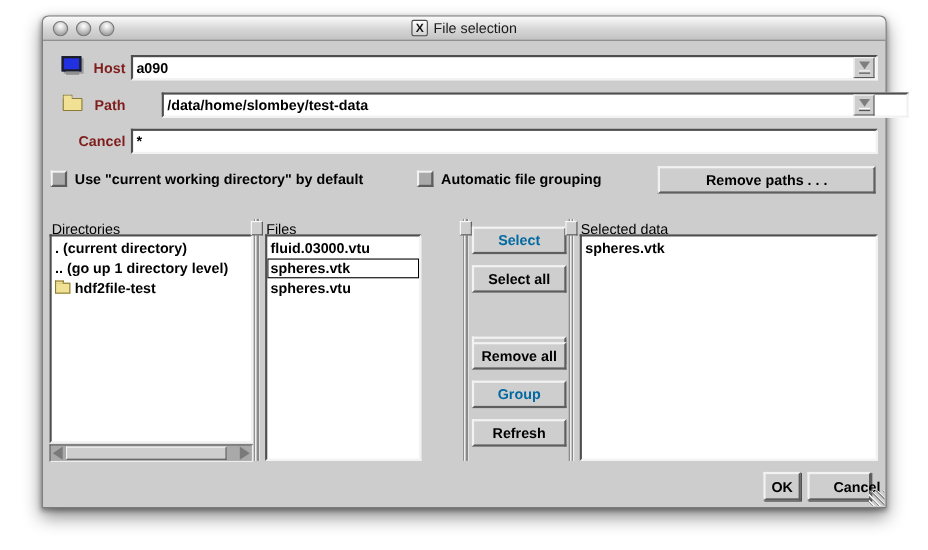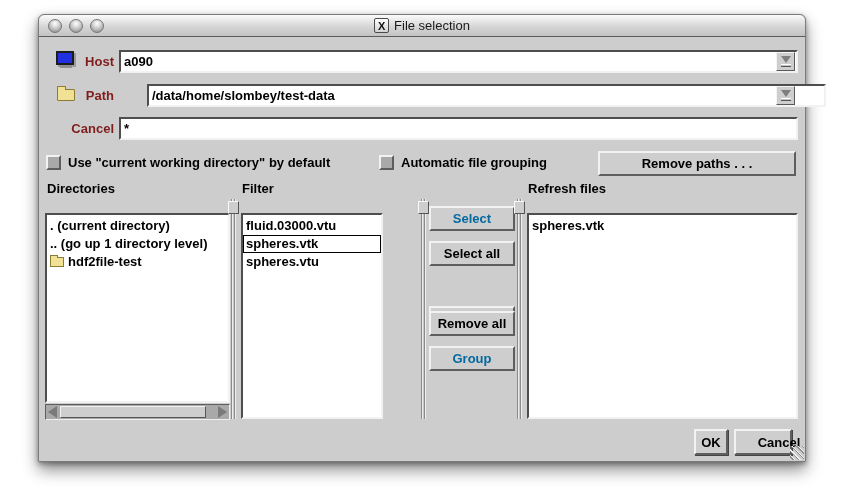--- a/index.html
+++ b/index.html
@@ -67,21 +67,21 @@
   .motif-btn {
     position:absolute; background:#cecece;
     border-top:2px solid #f2f2f2; border-left:2px solid #f2f2f2;
     border-bottom:2px solid #5e5e5e; border-right:2px solid #5e5e5e;
     display:flex; align-items:center; justify-content:center;
     font-family:"Liberation Sans", sans-serif; font-size:13px; font-weight:bold; color:#000;
   }
   .motif-btn.disabled { color:#0369a1; }
   .btn-strong { box-shadow:1px 1px 0 #454545; }
   
-  .pane-label { position:absolute; top:166px; font-size:13px; font-weight:bold; color:#000; }
+  .pane-label { position:absolute; top:186px; font-size:13px; font-weight:normal; color:#000; }
   .listbox {
     position:absolute; top:198px; background:#fff; overflow:hidden;
     border-top:2px solid #4e4e4e; border-left:2px solid #4e4e4e;
     border-bottom:2px solid #f2f2f2; border-right:2px solid #f2f2f2;
     font-size:13px; font-weight:bold; padding-top:2px;
   }
   .list-item { height:18px; line-height:17px; padding:0 3px; white-space:nowrap; color:#000; }
   .list-item.item-selected { border:1px solid #000; padding:0 2px; line-height:15px; }
   .folder-mini { display:inline-block; width:14px; height:10px; background:#f0e195; border:1px solid #8c7b34; position:relative; margin-right:4px; vertical-align:-1px; }
   .folder-mini::before { content:""; position:absolute; top:-3px; left:-1px; width:6px; height:2px; background:#f0e195; border:1px solid #8c7b34; border-bottom:none; }
@@ -153,22 +153,22 @@
     <div class="field-label" style="top:106px;">Cancel</div>
     <input class="text-field no-arrow" style="top: 102px;" value="*">
 
     <div class="checkbox" style="left:7px;"></div>
     <div class="cb-label" style="left:29px;">Use "current working directory" by default</div>
     <div class="checkbox" style="left:340px;"></div>
     <div class="cb-label" style="left:362px;">Automatic file grouping</div>
     <div class="motif-btn" style="left:559px; top:136px; width:198px; height:25px;">Remove paths . . .</div>
 
     <div class="pane-label" style="left:8px;">Directories</div>
-    <div class="pane-label" style="left:203px;">Filter</div>
-    <div class="pane-label" style="left:489px;">Refresh files</div>
+    <div class="pane-label" style="left:203px;">Files</div>
+    <div class="pane-label" style="left:489px;">Selected data</div>
 
     <div class="listbox" style="left:6px; width:185px; height:190px;">
       <div class="list-item">. (current directory)</div>
       <div class="list-item">.. (go up 1 directory level)</div>
       <div class="list-item"><span class="folder-mini"></span><span>hdf2file-test</span></div>
     </div>
 
     <div class="hscroll">
       <div class="hs-left"></div>
       <div class="hs-thumb"></div>
@@ -185,20 +185,21 @@
     </div>
 
     <div class="splitter" style="left:382px;"></div>
     <div class="sash" style="left:379px;"></div>
 
     <div class="motif-btn disabled" style="left:390px; top:191px; width:86px; height:25px;">Select</div>
     <div class="motif-btn" style="left:390px; top:226px; width:86px; height:25px;">Select all</div>
     <div class="motif-btn disabled" style="left:390px; top:261px; width:86px; height:25px;margin-top:30px;">Remove</div>
     <div class="motif-btn" style="left:390px; top:296px; width:86px; height:25px;">Remove all</div>
     <div class="motif-btn disabled" style="left:390px; top:331px; width:86px; height:25px;">Group</div>
+    <div class="motif-btn" style="left:390px; top:366px; width:86px; height:25px;">Refresh</div>
 
     <div class="splitter" style="left:478px;"></div>
     <div class="sash" style="left:475px;"></div>
 
     <div class="listbox" style="left:488px; width:271px; height:206px;">
       <div class="list-item">spheres.vtk</div>
     </div>
 
     <div class="motif-btn btn-strong" style="left:655px; top:414px; width:34px; height:26px;">OK</div>
     <div class="motif-btn btn-strong" style="left:695px; top:414px; width:58px; height:26px;padding-left:32px;">Cancel</div>

